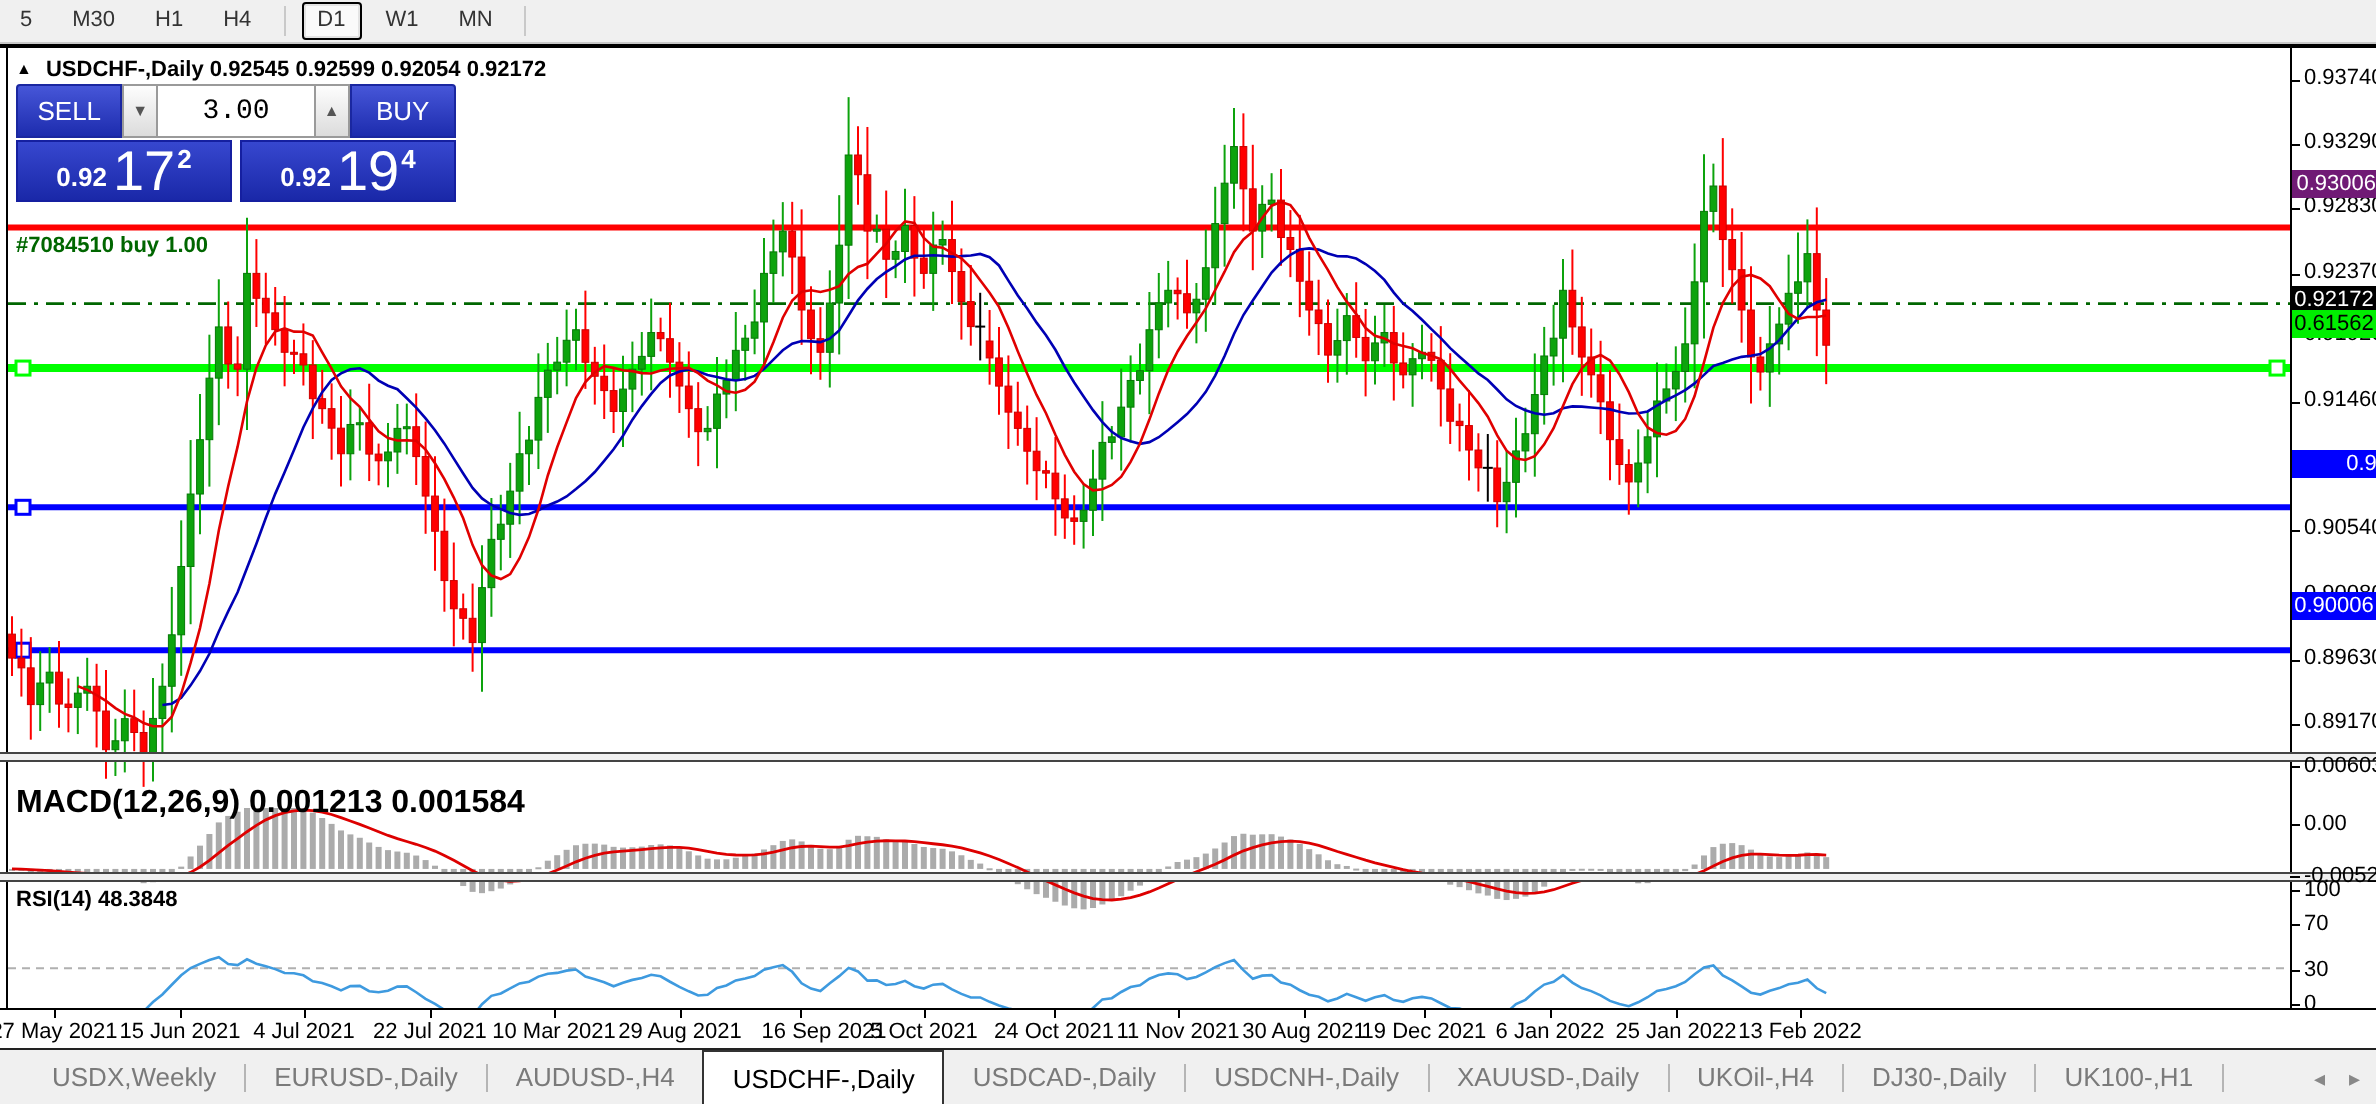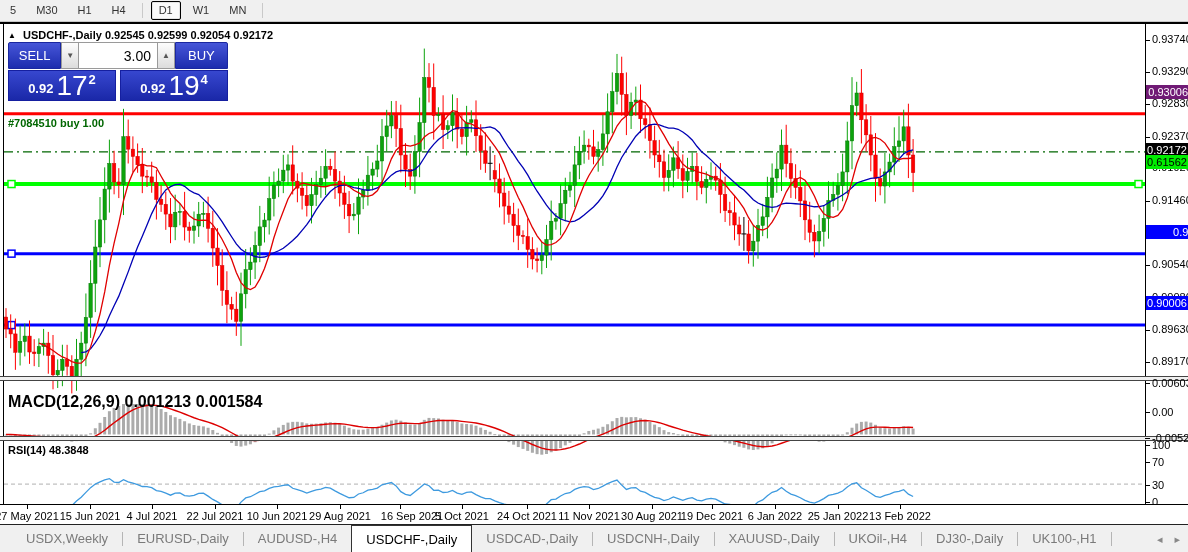--- a/index.html
+++ b/index.html
@@ -19,21 +19,21 @@
   #order-label{position:absolute;left:8px;top:117px;font-size:11px;font-weight:700;color:#006600;white-space:nowrap;}
   #ind-macd-label{position:absolute;left:8px;top:381px;font-size:16px;font-weight:700;color:#000;white-space:nowrap;margin-top:12px;}
   #ind-rsi-label{position:absolute;left:8px;top:444px;font-size:11px;font-weight:700;color:#000;white-space:nowrap;}
   
   #trade-panel{position:absolute;left:8px;top:42px;width:220px;height:57px;}
   .tp-row{position:absolute;left:0;top:0;width:220px;height:27px;display:flex;}
   .tp-btn{background:linear-gradient(#4656d8,#1d2cae);color:#fff;font-size:13px;text-align:center;line-height:25px;border:1px solid #1a27a0;box-sizing:border-box;}
   #sell-btn{width:64px;border-radius:2px 0 0 0;}
   #buy-btn{width:64px;border-radius:0 2px 0 0;}
   .spin-btn{width:21px;background:linear-gradient(#fdfdfd,#dcdcdc);border:1px solid #9a9a9a;box-sizing:border-box;color:#555;font-size:8px;text-align:center;line-height:25px;}
-  #vol-input{width:78px;border:1px solid #9a9a9a;border-left:none;border-right:none;text-align:right;font-size:14px;padding:0 6px;box-sizing:border-box;font-family:Liberation Sans, sans-serif;}
+  #vol-input{width:78px;border:1px solid #9a9a9a;border-left:none;border-right:none;text-align:center;font-size:14px;padding:0 6px;box-sizing:border-box;font-family:Liberation Mono, monospace;}
   .tp-price{position:absolute;top:28px;height:31px;width:108px;background:linear-gradient(#3747cf,#1a28a8);border:1px solid #151fa0;box-sizing:border-box;color:#fff;display:flex;align-items:flex-end;justify-content:center;padding-bottom:1px;}
   #sell-price{left:0;}
   #buy-price{left:112px;}
   .tp-small{font-size:13px;font-weight:700;margin-right:3px;margin-bottom:3px;}
   .tp-big{font-size:28px;font-weight:400;line-height:26px;}
   .tp-sup{font-size:13px;font-weight:700;position:relative;top:-12px;margin-left:1px;}
   
   .tick-label{position:absolute;left:1152px;font-size:11px;color:#000;white-space:nowrap;}
   .tick-dash{position:absolute;left:1145px;width:5px;height:1px;background:#000;}
   .price-badge{position:absolute;left:1146px;width:42px;height:14px;font-size:11px;text-align:center;line-height:14px;white-space:nowrap;}
@@ -759,21 +759,21 @@
   <div id="date-axis">
       <div class="date-tick" style="left: 27px;"></div>
       <div class="date-label" style="left: 27px;">27 May 2021</div>
       <div class="date-tick" style="left: 90px;"></div>
       <div class="date-label" style="left: 90px;">15 Jun 2021</div>
       <div class="date-tick" style="left: 152px;"></div>
       <div class="date-label" style="left: 152px;">4 Jul 2021</div>
       <div class="date-tick" style="left: 215px;"></div>
       <div class="date-label" style="left: 215px;">22 Jul 2021</div>
       <div class="date-tick" style="left: 277px;"></div>
-      <div class="date-label" style="left: 277px;">10 Jun 2021</div>
+      <div class="date-label" style="left: 277px;">10 Mar 2021</div>
       <div class="date-tick" style="left: 340px;"></div>
       <div class="date-label" style="left: 340px;">29 Aug 2021</div>
       <div class="date-tick" style="left: 400px;"></div>
       <div class="date-label" style="left: 412px;">16 Sep 2021</div>
       <div class="date-tick" style="left: 462px;"></div>
       <div class="date-label" style="left: 462px;">5 Oct 2021</div>
       <div class="date-tick" style="left: 527px;"></div>
       <div class="date-label" style="left: 527px;">24 Oct 2021</div>
       <div class="date-tick" style="left: 589px;"></div>
       <div class="date-label" style="left: 589px;">11 Nov 2021</div>

